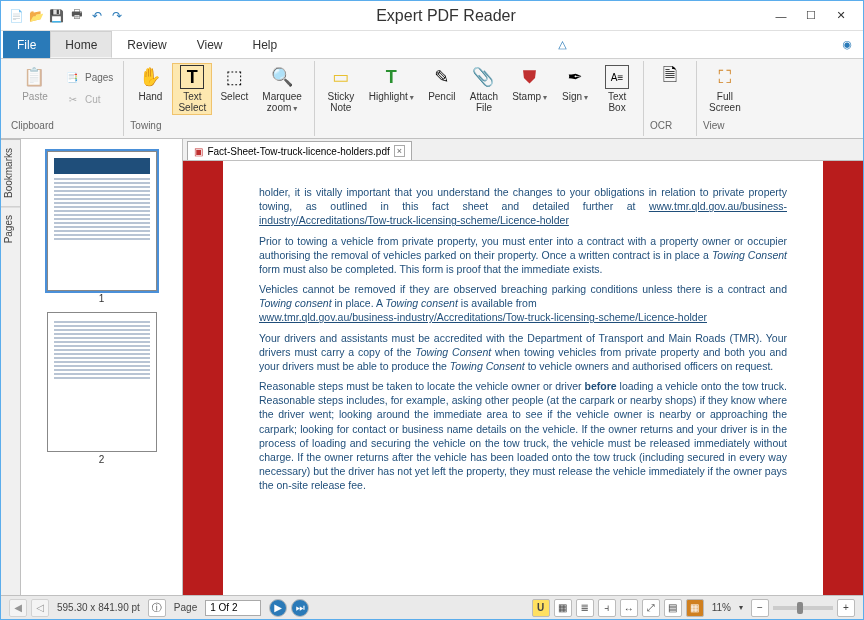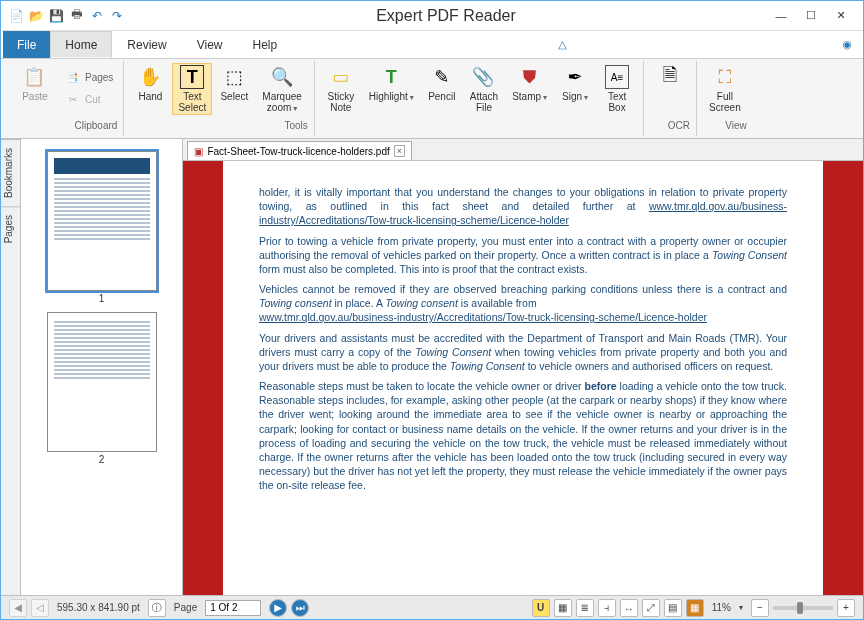--- a/index.html
+++ b/index.html
@@ -11,21 +11,21 @@
 .tb-icon { width: 16px; height: 16px; display: inline-flex; align-items: center; justify-content: center; font-size: 12px; }
 .win-btn { width: 28px; height: 20px; display: flex; align-items: center; justify-content: center; font-size: 11px; color: #333; }
 .menubar { height: 28px; background: #fff; display: flex; align-items: stretch; border-bottom: 1px solid #d0d0d0; padding: 0 2px; position: relative; }
 .file-tab { background: #2a7ab8; color: #fff; padding: 0 14px; display: flex; align-items: center; font-size: 12px; }
 .menu-tab { padding: 0 14px; display: flex; align-items: center; font-size: 12px; color: #333; border: 1px solid transparent; }
 .menu-tab.active { border: 1px solid #d0d0d0; border-bottom: 1px solid #f5f5f5; background: #e5e5e5; }
 .menubar .help-icon { margin-left: auto; color: #2a7ab8; width: 28px; display:flex; align-items:center; justify-content:center;}
 .ribbon { height: 80px; background: #f5f5f5; display: flex; border-bottom: 1px solid #c0c0c0; padding: 2px 4px; }
 .ribbon-group { display: flex; flex-direction: column; border-right: 1px solid #d0d0d0; padding: 2px 6px; }
 .ribbon-group-body { flex: 1; display: flex; align-items: flex-start; gap: 2px; }
-.ribbon-group-label { text-align: right; font-size: 10px; color: #666; height: 14px; }
+.ribbon-group-label { text-align: left; font-size: 10px; color: #666; height: 14px; }
 .rbtn { display: flex; flex-direction: column; align-items: center; justify-content: flex-start; padding: 2px 6px; min-width: 40px; cursor: pointer; gap:2px;}
 .rbtn.selected { background: #fde8b0; border: 1px solid #f0c36d; padding: 1px 5px; }
 .rbtn .ico { width: 24px; height: 24px; display: flex; align-items: center; justify-content: center; font-size: 18px; }
 .rbtn .lbl { font-size: 10px; color: #333; text-align: center; line-height: 1.1; }
 .small-btn { display: flex; align-items: center; gap: 4px; padding: 2px 4px; font-size: 10px; color: #666; }
 .small-btn .ico { width:16px; height:16px; display:flex; align-items:center; justify-content:center;}
 .paste-col { display:flex; flex-direction:column; align-items:center; padding:0 4px;}
 .doc-area { display: flex; height: calc(100% - 30px - 28px - 80px - 24px); }
 .side-tabs { width: 20px; background: #f0f0f0; border-right: 1px solid #c0c0c0; display: flex; flex-direction: column; }
 .side-tab { writing-mode: vertical-rl; transform: rotate(180deg); padding: 8px 2px; font-size: 10px; color: #444; border-bottom: 1px solid #c0c0c0; text-align: center; cursor: pointer; }
@@ -119,21 +119,21 @@
       <div class="rbtn">
           <span class="ico">⬚</span>
           <span class="lbl">Select</span>
         </div>
       <div class="rbtn">
           <span class="ico">🔍</span>
           <span class="lbl arrow-dn" style="white-space:pre">Marquee
 zoom</span>
         </div>
     </div>
-    <div class="ribbon-group-label">Tools</div>
+    <div class="ribbon-group-label">Towing</div>
   </div>
 
   <div class="ribbon-group">
     <div class="ribbon-group-body">
       <div class="rbtn">
           <span class="ico" style="color:#e8c030">▭</span>
           <span class="lbl" style="white-space:pre">Sticky
 Note</span>
         </div>
       <div class="rbtn">
@@ -238,21 +238,21 @@
     <div class="doc-tab-bar">
       <div class="doc-tab">
         <span style="color:#c03030;font-size:10px">▣</span>
         <span>Fact-Sheet-Tow-truck-licence-holders.pdf</span>
         <span class="close">×</span>
       </div>
     </div>
     <div class="doc-scroll">
       <div class="page">
         <p class="blue"><span>holder, it is vitally important that you understand the changes to your obligations in relation to private property towing, as outlined in this fact sheet and detailed further at </span><a>www.tmr.qld.gov.au/business-industry/Accreditations/Tow-truck-licensing-scheme/Licence-holder</a></p>
-        <p class="blue"><span>Prior to towing a vehicle from private property, you must enter into a contract with a property owner or occupier authorising the removal of vehicles parked on their property. Once a written contract is in place a </span><i>Towing Consent</i><span> form must also be completed. This into is proof that the contract exists.</span></p>
+        <p class="blue"><span>Prior to towing a vehicle from private property, you must enter into a contract with a property owner or occupier authorising the removal of vehicles parked on their property. Once a written contract is in place a </span><i>Towing Consent</i><span> form must also be completed. This form is proof that the immediate exists.</span></p>
         <p class="blue"><span>Vehicles cannot be removed if they are observed breaching parking conditions unless there is a contract and </span><i>Towing consent</i><span> in place. A </span><i>Towing consent</i><span> is available from </span><br><a>www.tmr.qld.gov.au/business-industry/Accreditations/Tow-truck-licensing-scheme/Licence-holder</a></p>
         <p class="blue"><span>Your drivers and assistants must be accredited with the Department of Transport and Main Roads (TMR). Your drivers must carry a copy of the </span><i>Towing Consent</i><span> when towing vehicles from private property and both you and your drivers must be able to produce the </span><i>Towing Consent</i><span> to vehicle owners and authorised officers on request.</span></p>
         <p class="blue"><span>Reasonable steps must be taken to locate the vehicle owner or driver </span><b>before</b><span> loading a vehicle onto the tow truck. Reasonable steps includes, for example, asking other people (at the carpark or nearby shops) if they know where the driver went; looking around the immediate area to see if the vehicle owner is nearby or approaching the carpark; looking for contact or business name details on the vehicle. If the owner returns and your driver is in the process of loading and securing the vehicle on the tow truck, the vehicle must be released immediately without charge. If the owner returns after the vehicle has been loaded onto the tow truck (including secured in every way necessary) but the driver has not yet left the property, they must release the vehicle immediately if the owner pays the on-site release fee.</span></p>
 
       </div>
     </div>
   </div>
 </div>
 
 <div class="statusbar">

